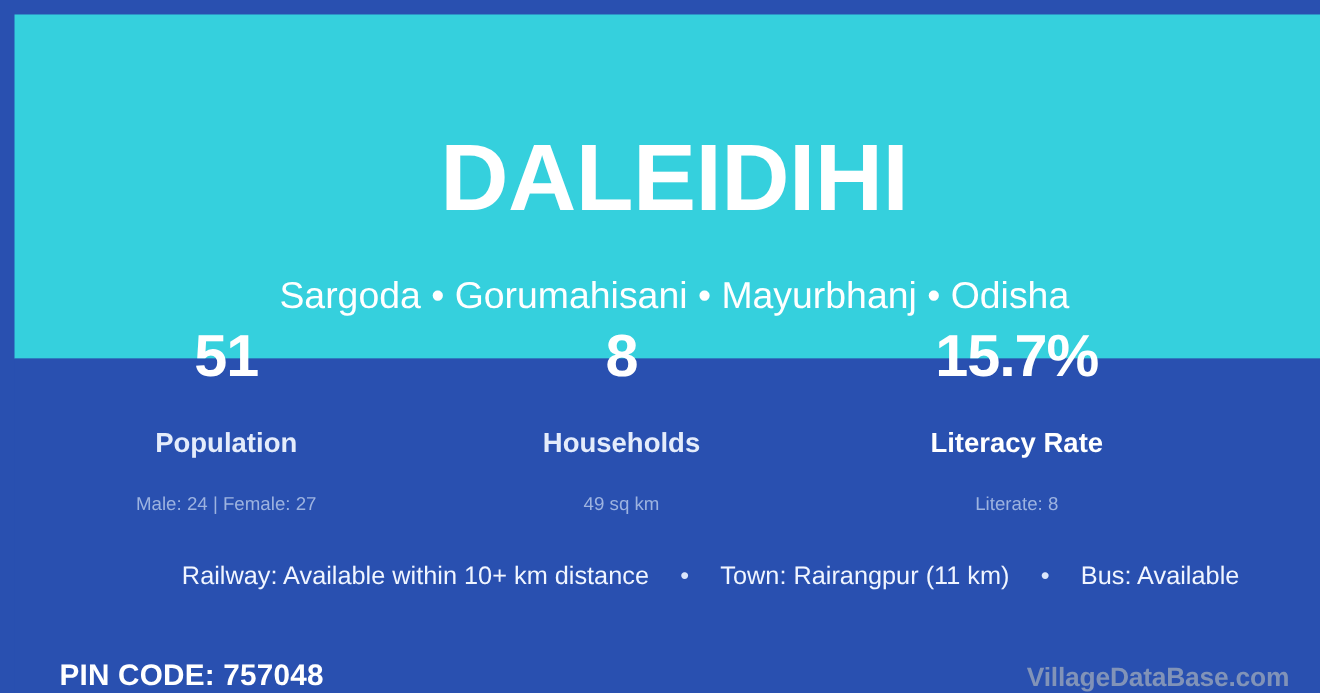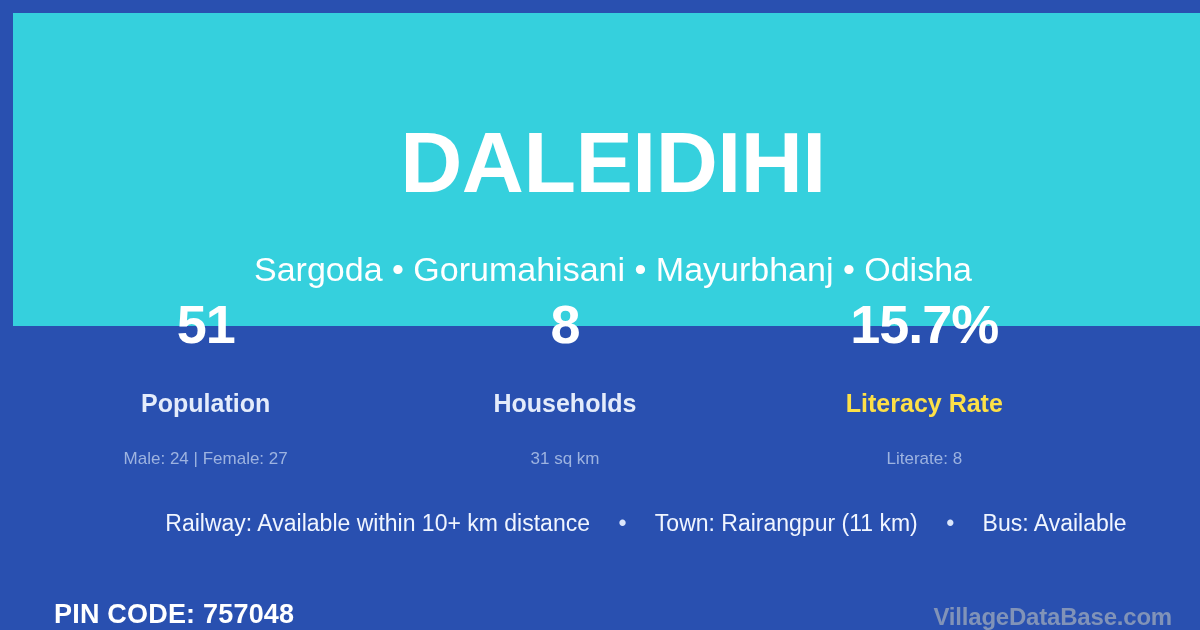--- a/index.html
+++ b/index.html
@@ -165,26 +165,26 @@
 
     <div class="stat-cell">
       <div class="stat-value">51</div>
       <div class="stat-label" style="color: rgb(228, 236, 251);">Population</div>
       <div class="stat-sub" style="color: rgb(157, 179, 224);">Male: 24 | Female: 27</div>
     </div>
 
     <div class="stat-cell">
       <div class="stat-value">8</div>
       <div class="stat-label" style="color: rgb(228, 236, 251);">Households</div>
-      <div class="stat-sub" style="color: rgb(157, 179, 224);">31 sq km</div>
+      <div class="stat-sub" style="color: rgb(157, 179, 224);">49 sq km</div>
     </div>
 
     <div class="stat-cell">
       <div class="stat-value">15.7%</div>
-      <div class="stat-label" style="color: #fde047;">Literacy Rate</div>
+      <div class="stat-label" style="color: #ffffff;">Literacy Rate</div>
       <div class="stat-sub" style="color: rgb(157, 179, 224);">Literate: 8</div>
     </div>
 
   </div>
 
   <div id="amenities-line">
     <span>Railway: Available within 10+ km distance</span>
     <span class="sep">•</span>
     <span>Town: Rairangpur (11 km)</span>
     <span class="sep">•</span>

